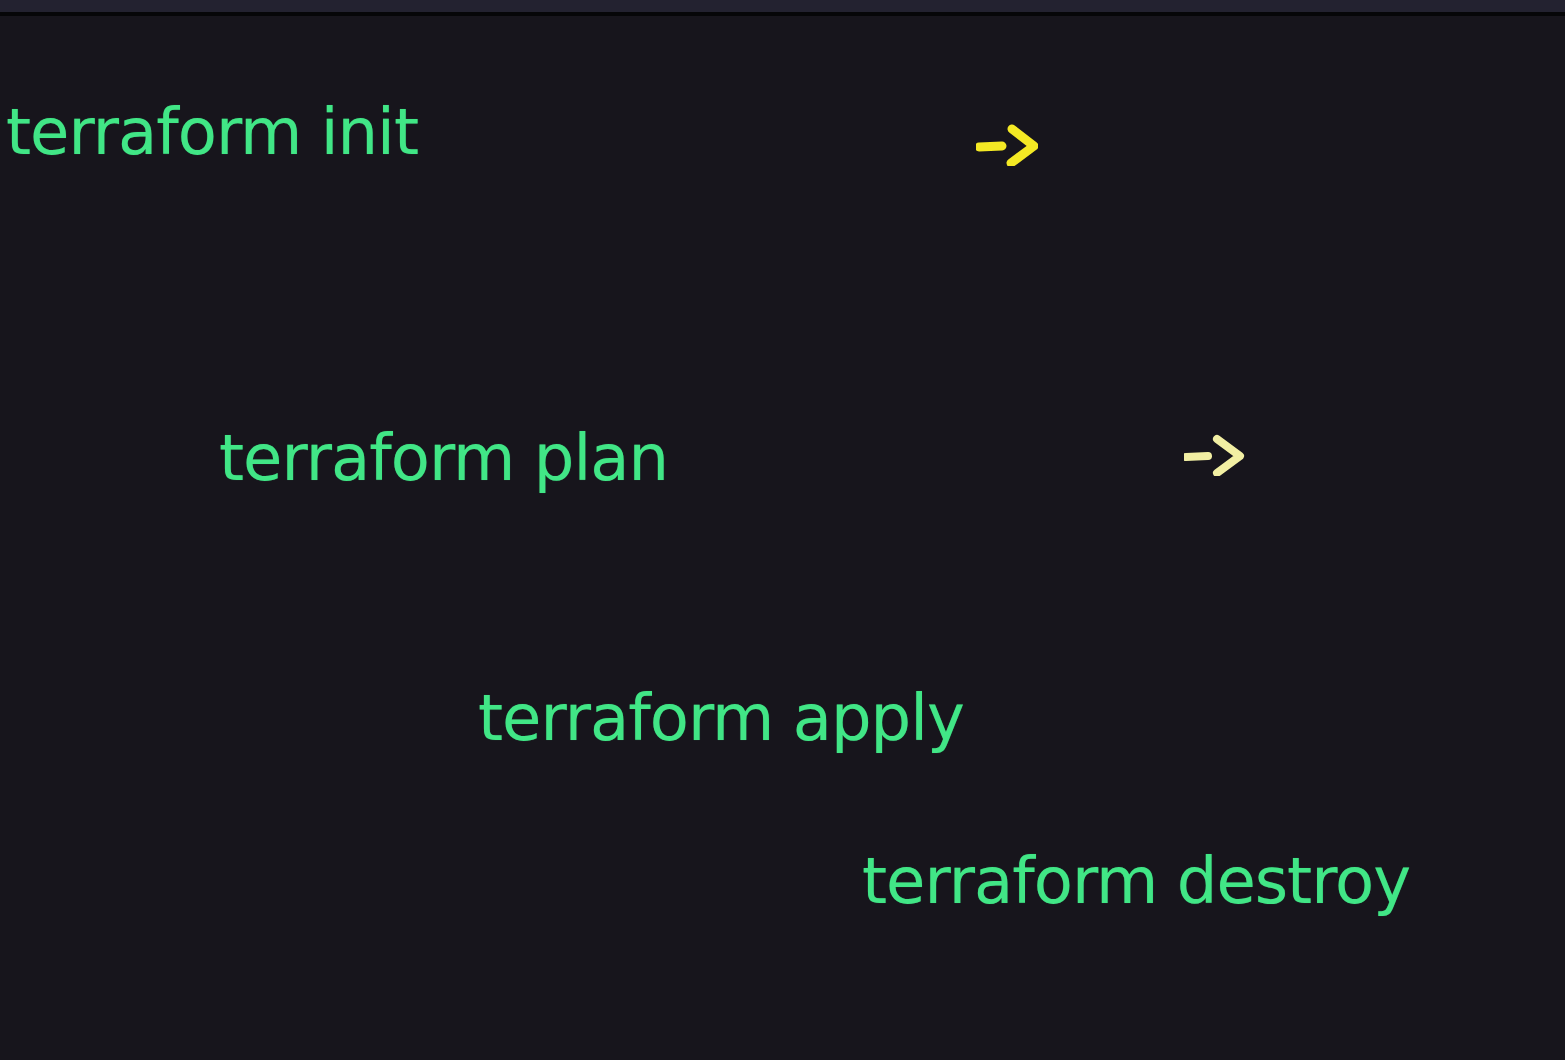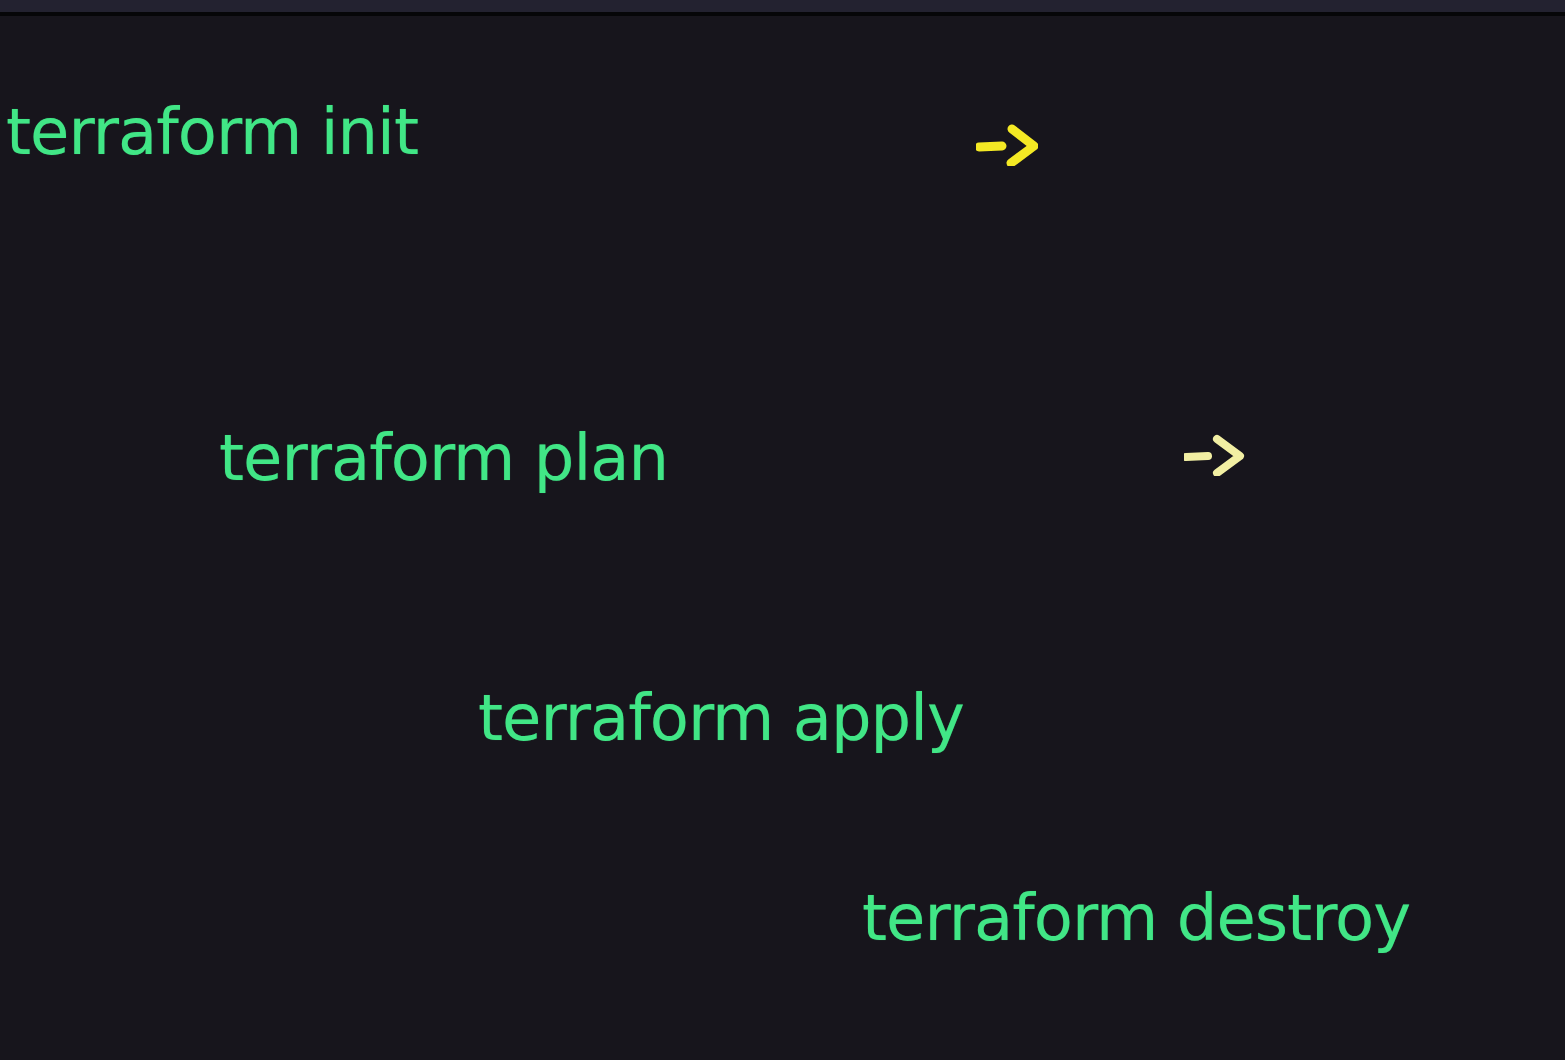--- a/index.html
+++ b/index.html
@@ -50,21 +50,21 @@
   #cmd-init      { left: 6px;    top: 100px; }
   #arrow-init    { left: 976px;  top: 124px; }
   #label-init    { left: 1086px; top: 100px; }
 
   #cmd-plan      { left: 219px;  top: 408px; margin-top: 18px; }
   #arrow-plan    { left: 1184px; top: 432px; }
   #label-plan    { left: 1278px; top: 410px; }
 
   #cmd-apply     { left: 478px;  top: 686px; }
 
-  #cmd-destroy   { left: 862px;  top: 886px; }
+  #cmd-destroy   { left: 862px;  top: 849px; }
 </style>
 </head>
 <body>
 
 <div id="screen">
 
   <div class="topbar"></div>
   <div class="divider"></div>
 
   <div class="ink" id="cmd-init">terraform init</div>

